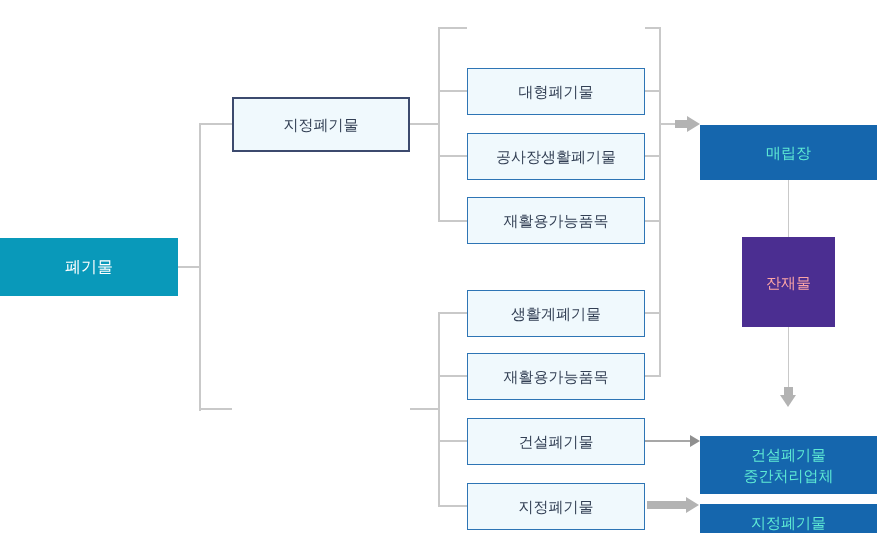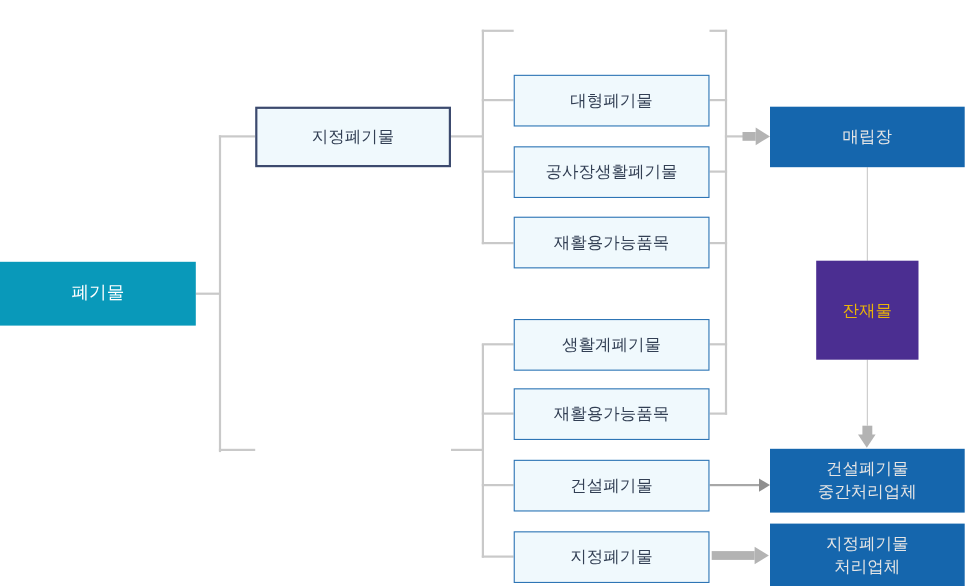--- a/index.html
+++ b/index.html
@@ -29,26 +29,27 @@
     border:2px solid var(--mid-box-border,#3c4a6e);
     color:var(--text-dark,#323f54);
   }
   .root-box{
     background:var(--root-box,#0999ba);
     color:#ffffff;
     font-size:16px;
   }
   .solid-blue{
     background:var(--solid-box,#1566ad);
-    color:#e5e5e5;
+    color:#5eead4;
     white-space:pre-line;
+    margin-top:28px;
   }
   .purple{
     background:var(--residue-box,#4b2e91);
-    color:#eab308;
+    color:#fca5a5;
   }
   .hline{position:absolute;height:2px;background:var(--connector,#c9c9c9);}
   .vline{position:absolute;width:2px;background:var(--connector,#c9c9c9);}
   .vline.thin{width:1px;}
   .shape{position:absolute;}
   .ba-bar{position:absolute;background:var(--arrow,#b3b3b3);}
   .ba-head-right{position:absolute;width:0;height:0;
     border-top:8px solid transparent;border-bottom:8px solid transparent;
     border-left:13px solid var(--arrow,#b3b3b3);}
   .ba-head-down{position:absolute;width:0;height:0;

